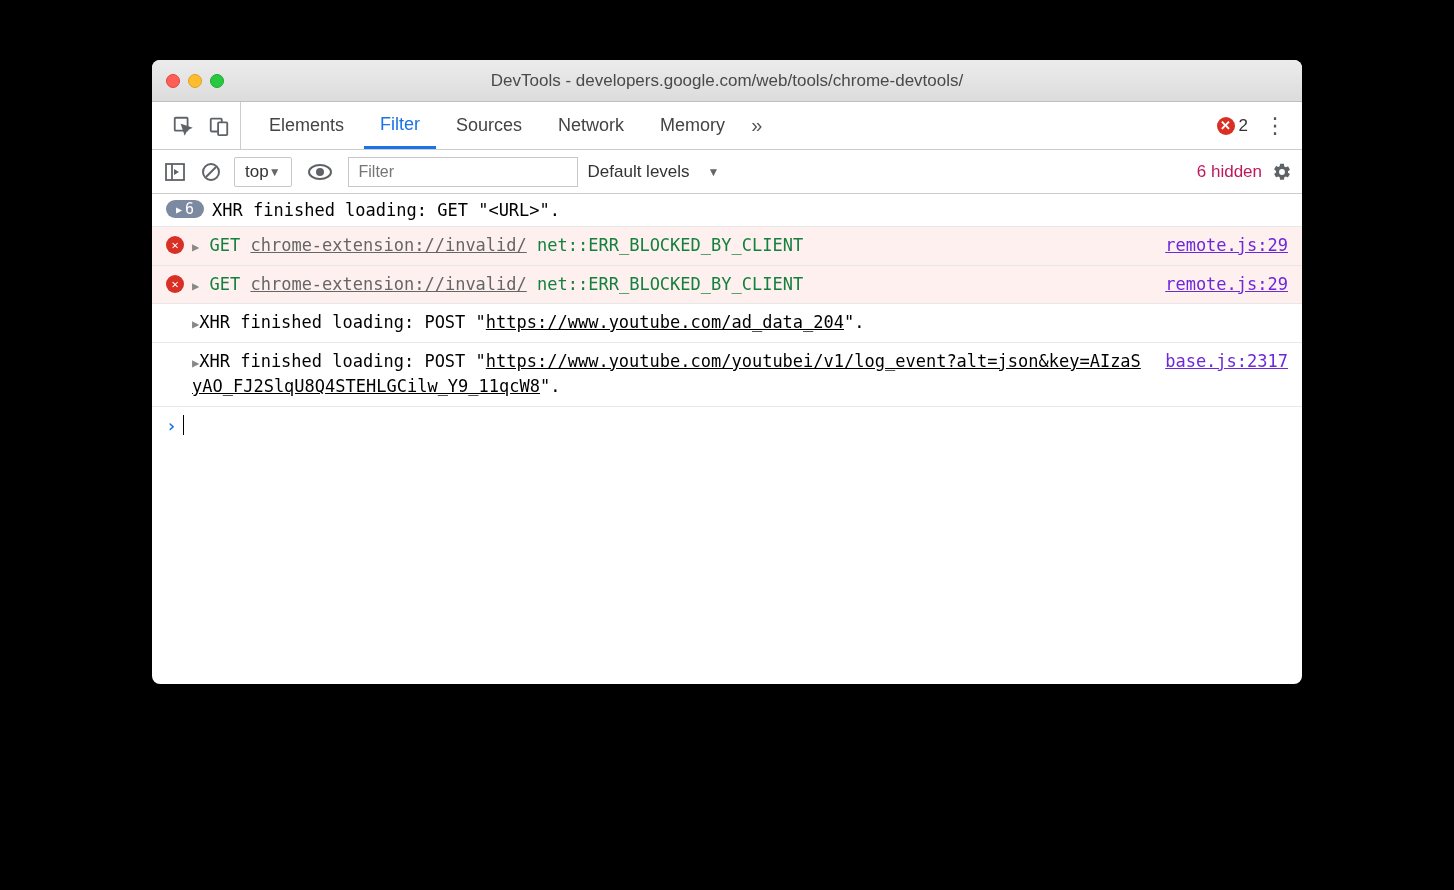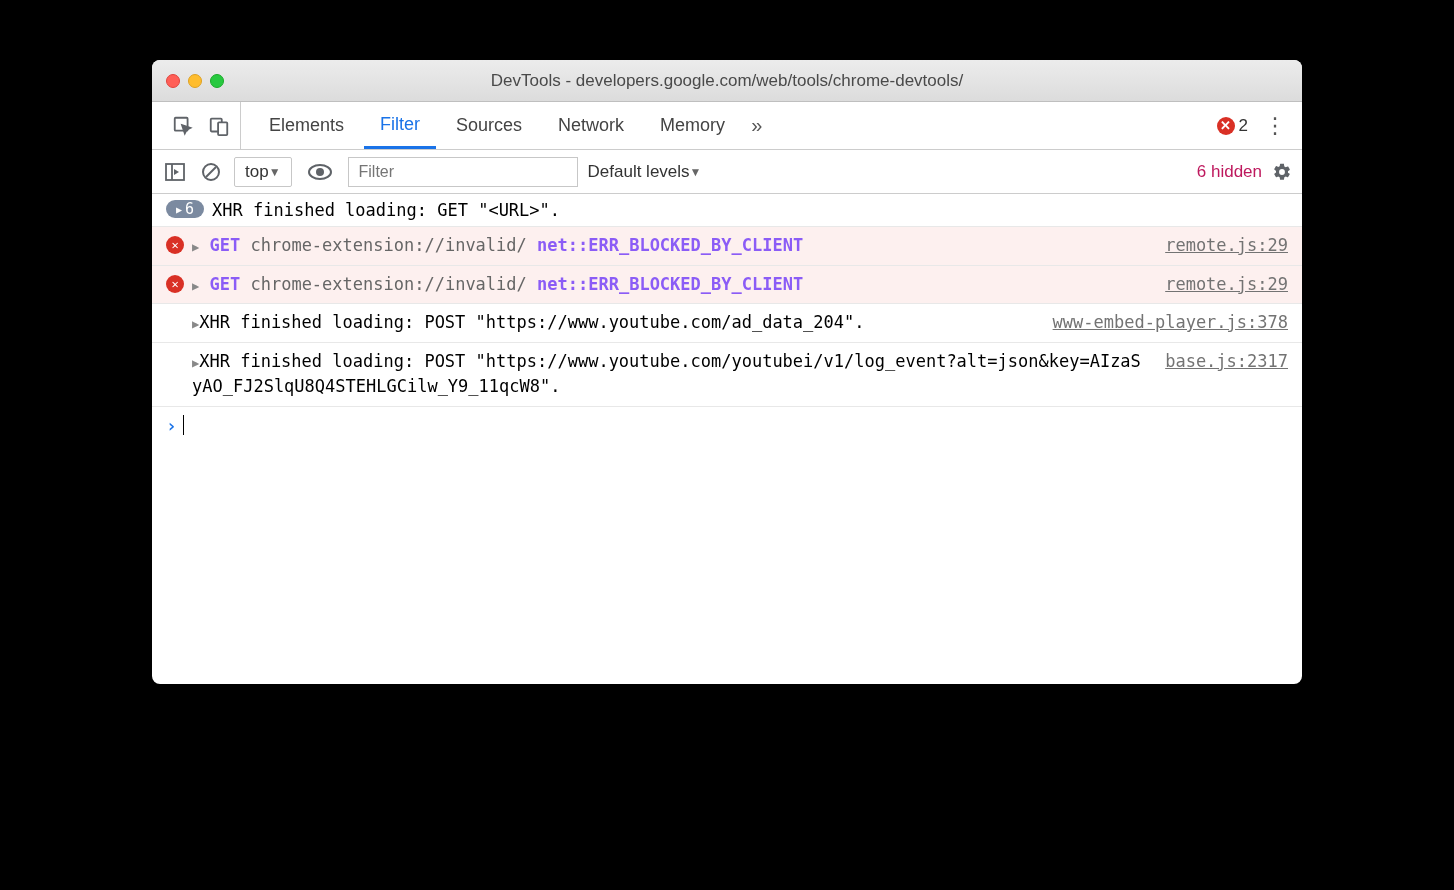--- a/index.html
+++ b/index.html
@@ -54,35 +54,35 @@
     .kebab { font-size: 22px; color: #555; padding: 0 6px; }
     .subbar {
       height: 44px; border-bottom: 1px solid #ccc;
       display: flex; align-items: center; padding: 0 10px;
       gap: 10px; font-size: 17px; color:#333;
     }
     .subicon { width: 26px; height: 26px; display:flex; align-items:center; justify-content:center; color:#5f6368; border:1px solid transparent; }
     .execution-context { border: 1px solid #c7c7c7; padding: 4px 10px; display:flex; align-items:center; border-radius:2px; }
     .eye { font-size: 20px; color:#5f6368; padding:0 6px; }
     .filter-input { border:1px solid #c7c7c7; padding: 5px 10px; font-size:16px; width: 230px; color:#be185d; }
-    .levels { display:flex; align-items:center; gap:0; color:#333; }
+    .levels { display:flex; align-items:center; gap:18px; color:#333; }
     .subbar .spacer2 { flex:1; }
     .hidden-text { color:#be185d; }
     .gear { color:#5f6368; font-size:18px; }
     .logarea { font-family: Menlo, Consolas, monospace; font-size: 17px; }
     .logrow { border-bottom: 1px solid #e8e8e8; padding: 6px 14px; display:flex; align-items:flex-start; gap:8px;}
     .logrow.error { background: #fdf0ef; }
     .badge6 { background:#7b8aa0; color:#fff; border-radius: 10px; padding: 0 10px; font-size: 15px; display:flex; align-items:center; gap:3px;}
     .tri { color:#888; font-size:12px; }
     .mono { font-family: Menlo, Consolas, monospace; }
     .err-icon { width:18px; height:18px; border-radius:50%; background:#d93025; color:#fff; display:flex; align-items:center; justify-content:center; font-size:12px; font-weight:bold; margin-top:3px; flex-shrink:0;}
-    .redtxt { color:#8b5cf6;font-weight:bold; }
-    .ul { }
+    .redtxt { color:#15803d; }
+    .ul { text-decoration: underline; }
     .wrap { line-height: 1.5; word-break: break-all; }
-    .src { color:#737373; text-decoration: underline; float:right; margin-left:16px; }
+    .src { color:#6d28d9; text-decoration: underline; float:right; margin-left:16px; }
     .logrow .content { flex:1; }
     .prompt { color:#1a73e8; font-weight:bold; font-size:18px; padding: 8px 14px; display:flex; align-items:center; gap:6px;}
     .cursor { width:1px; height:20px; background:#000; display:inline-block; }
     .blank { height: 240px; }
     svg { display:block; }
   </style>
 </head>
 <body>
 
 <div class="window">
@@ -191,21 +191,20 @@
         <span class="tri">▶</span>
         <span class="redtxt mono">GET</span>
         <span class="mono ul" style="color:#666">chrome-extension://invalid/</span>
         <span class="redtxt mono">net::ERR_BLOCKED_BY_CLIENT</span>
       </div>
     </div>
 
     <div class="logrow">
       <div style="width:18px;flex-shrink:0"></div>
       <div class="content wrap mono">
-        <span class="src">www-embed-player.js:378</span>
         <span class="tri">▶</span><span>XHR finished loading: POST "</span><span class="ul">https://www.youtube.com/ad_data_204</span><span>".</span>
       </div>
     </div>
 
     <div class="logrow">
       <div style="width:18px;flex-shrink:0"></div>
       <div class="content wrap mono">
         <span class="src">base.js:2317</span>
         <span class="tri">▶</span><span>XHR finished loading: POST "</span><span class="ul">https://www.youtube.com/youtubei/v1/log_event?alt=json&amp;key=AIzaSyAO_FJ2SlqU8Q4STEHLGCilw_Y9_11qcW8</span><span>".</span>
       </div>

